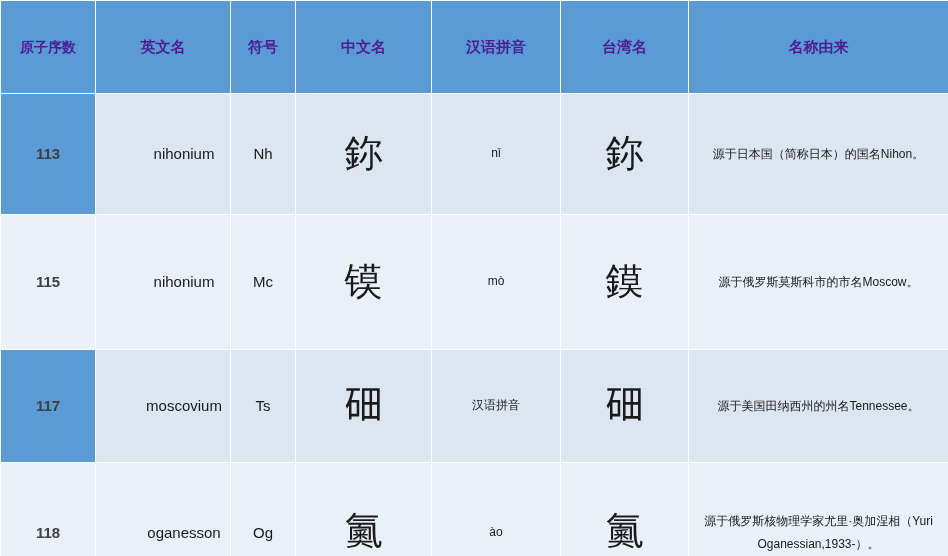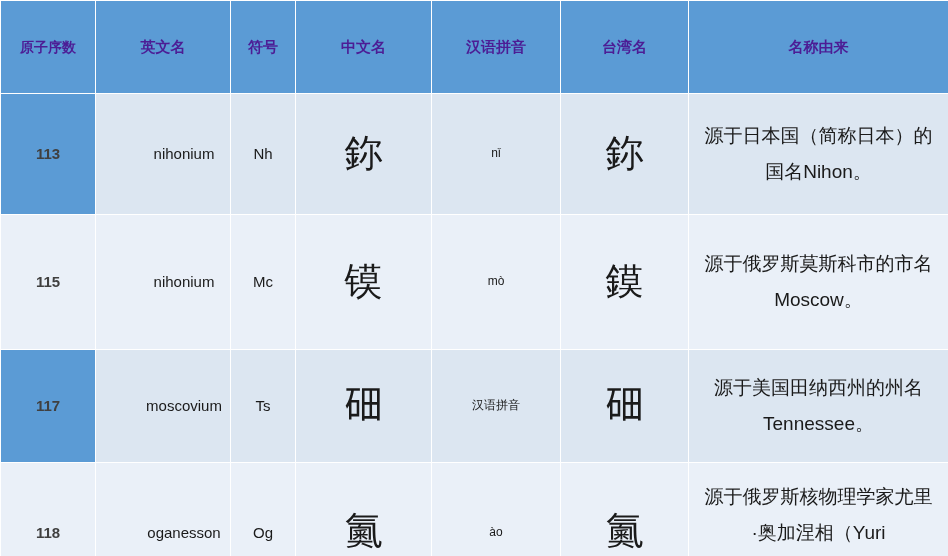--- a/index.html
+++ b/index.html
@@ -65,21 +65,21 @@
     font-size: 38px;
     font-family: "DejaVu Sans", sans-serif;
     line-height: 1.1;
   }
   tbody td.tw-cell {
     font-size: 38px;
     font-family: "DejaVu Sans", sans-serif;
     line-height: 1.1;
   }
   tbody td.origin-cell {
-    font-size: 19px;
+    font-size: 12px;
     line-height: 1.9;
     padding: 6px 14px;
   }
   tbody td.en-cell {
     font-size: 15px;
     padding-left: 48px;
   }
   tbody td.sym-cell {
     font-size: 15px;
   }

